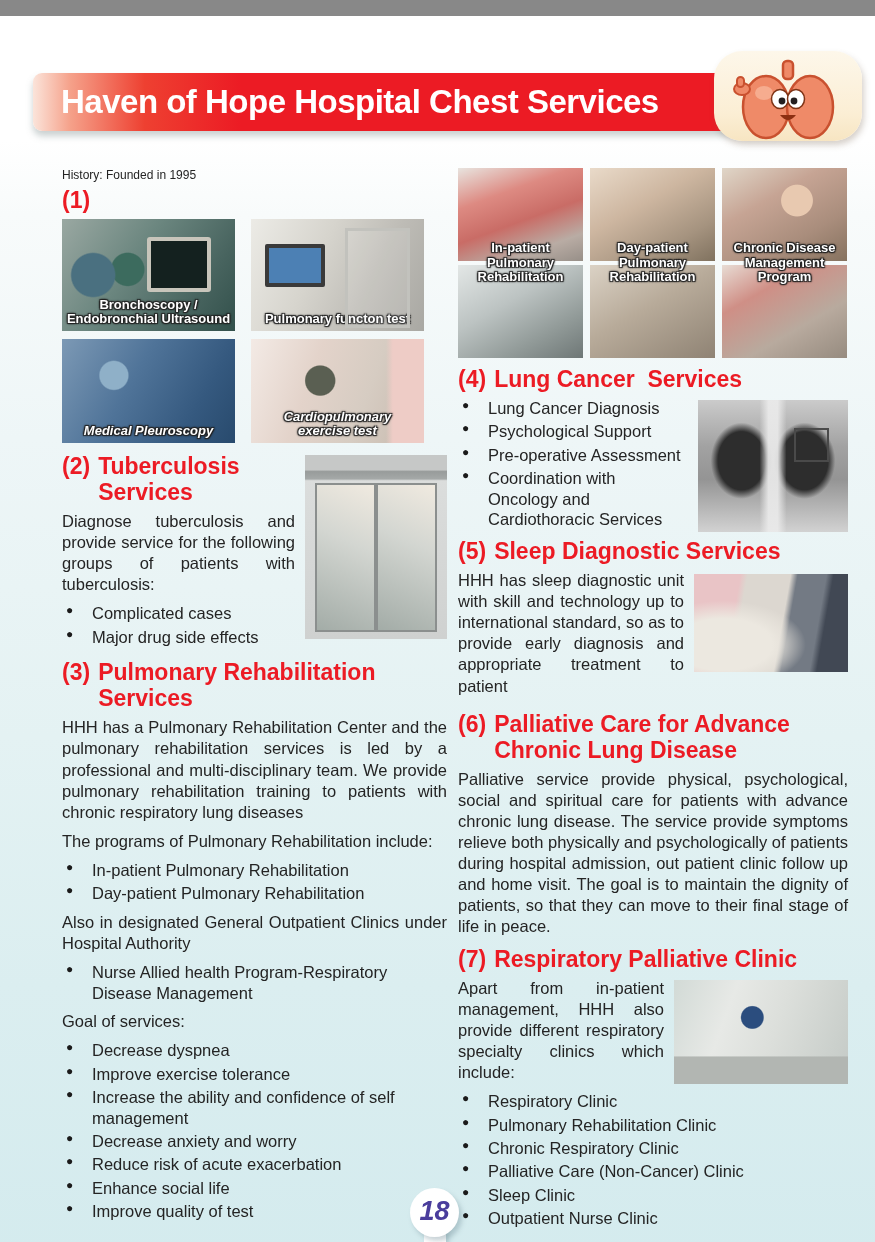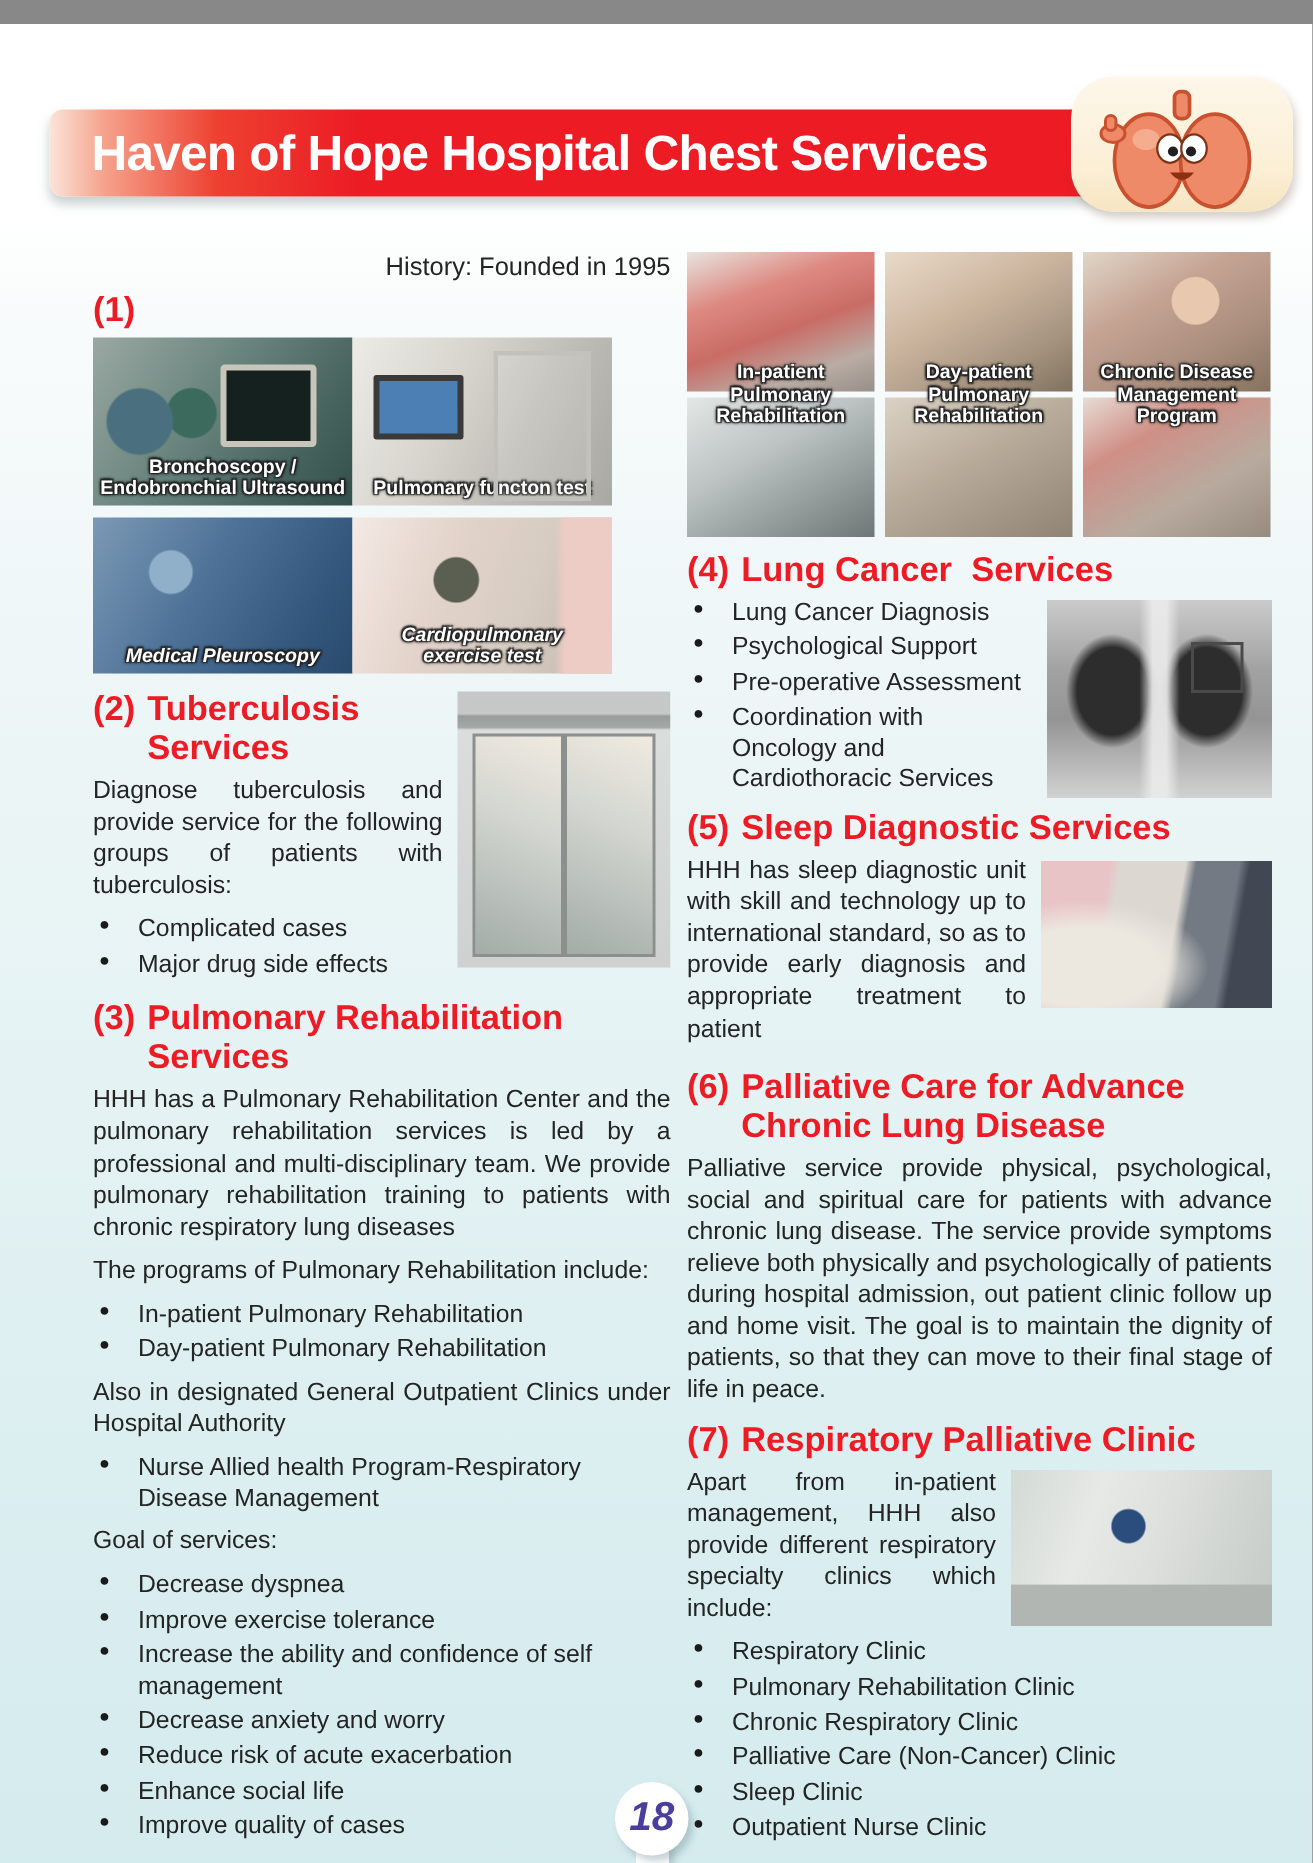--- a/index.html
+++ b/index.html
@@ -24,21 +24,21 @@
     position:absolute; left:714px; top:35px; width:148px; height:90px;
     background:linear-gradient(180deg,#fdf7ea 0%,#fbeed4 70%,#f7e5c2 100%);
     border-radius:28px; box-shadow:2px 4px 6px rgba(120,100,80,0.30);
   }
   .mascot-badge svg { position:absolute; left:14px; top:4px; }
 
   
   .col-left  { position:absolute; left:62px;  top:152px; width:385px; }
   .col-right { position:absolute; left:458px; top:152px; width:390px; }
 
-  .history { font-size:17px; color:#242424; margin-bottom:5px;text-align:right; }
+  .history { font-size:12px; color:#242424; margin-bottom:5px; }
 
   .sec-h { display:flex; color:var(--red,#ec1b24); font-weight:bold; font-size:23px; line-height:26px; margin:0 0 6px 0; }
   .sec-h .num { flex:0 0 auto; margin-right:8px; }
   .hline { display:block; white-space:pre-wrap; }
   .hline:empty { display:none; }
 
   p.body { font-size:16.5px; line-height:1.28; color:#242424; margin:0 0 8px 0; }
   .just { text-align:justify; }
 
   ul.bullets { list-style:none; margin:0 0 8px 0; padding:0; }
@@ -48,21 +48,21 @@
   
   .photo { position:relative; overflow:hidden; background:#999; }
   .cap {
     position:absolute; left:2px; right:2px; text-align:center; color:#fff; font-weight:bold;
     font-size:13px; line-height:1.12; white-space:pre-line;
     text-shadow:-1px -1px 1px #222,1px -1px 1px #222,-1px 1px 1px #222,1px 1px 1px #222,0 0 3px #111;
   }
   .cap.bottom { bottom:4px; }
   .cap.middle { top:50%; transform:translateY(-50%); }
 
-  .s1-grid { display:grid; grid-template-columns:173px 173px; gap:8px 0; margin:2px 0 10px 0; }
+  .s1-grid { display:grid; grid-template-columns:173px 173px; gap:8px 16px; margin:2px 0 10px 0; }
   .h112 { height:112px; } .h104 { height:104px;font-style:italic; }
 
   .ph-bronch { background:radial-gradient(circle at 18% 50%, #4a7080 0 14%, rgba(0,0,0,0) 15%),
                radial-gradient(circle at 38% 45%, #3c6b5e 0 13%, rgba(0,0,0,0) 14%),
                linear-gradient(125deg,#9aa8a2 0%,#6b867f 40%,#48645f 75%,#32504b 100%); }
   .ph-bronch::before { content:""; position:absolute; right:14%; top:16%; width:32%; height:42%;
                background:#14211f; border:4px solid #c8c5bb; border-radius:3px; }
   .ph-pft   { background:linear-gradient(115deg,#ecebe6 0%,#d6d4cd 38%,#bebcb6 68%,#a9a8a3 100%); }
   .ph-pft::before { content:""; position:absolute; left:8%; top:22%; width:30%; height:32%;
                background:#4c80b4; border:4px solid #3a3a3a; border-radius:2px; }
@@ -201,21 +201,21 @@
         <li>Nurse Allied health Program-Respiratory Disease Management</li>
       </ul>
       <p class="body">Goal of services:</p>
       <ul class="bullets">
         <li>Decrease dyspnea</li>
         <li>Improve exercise tolerance</li>
         <li>Increase the ability and confidence of self management</li>
         <li>Decrease anxiety and worry</li>
         <li>Reduce risk of acute exacerbation</li>
         <li>Enhance social life</li>
-        <li>Improve quality of cases</li>
+        <li>Improve quality of test</li>
       </ul>
     </div>
   </div>
 
   <div class="col-right">
 
     <div class="rt-grid">
       <div class="rt-col">
         <div class="photo p-top ph-ward"></div>
         <div class="photo p-bot ph-gym"></div>

